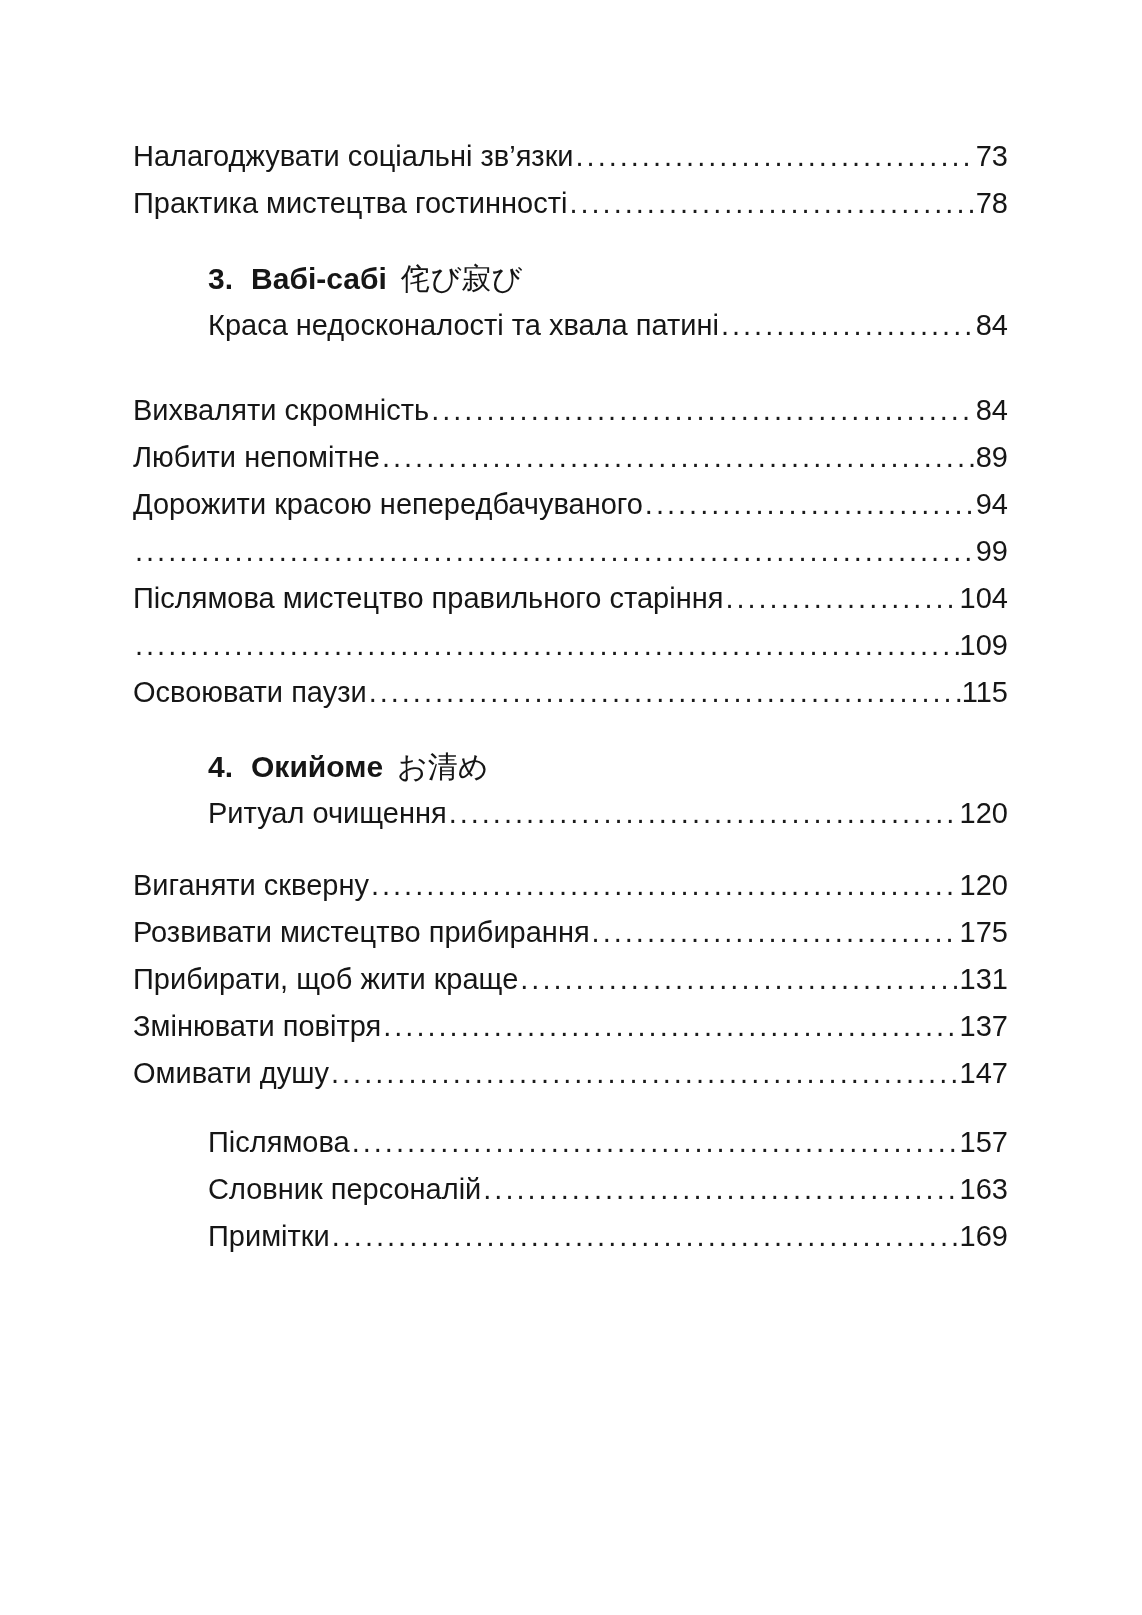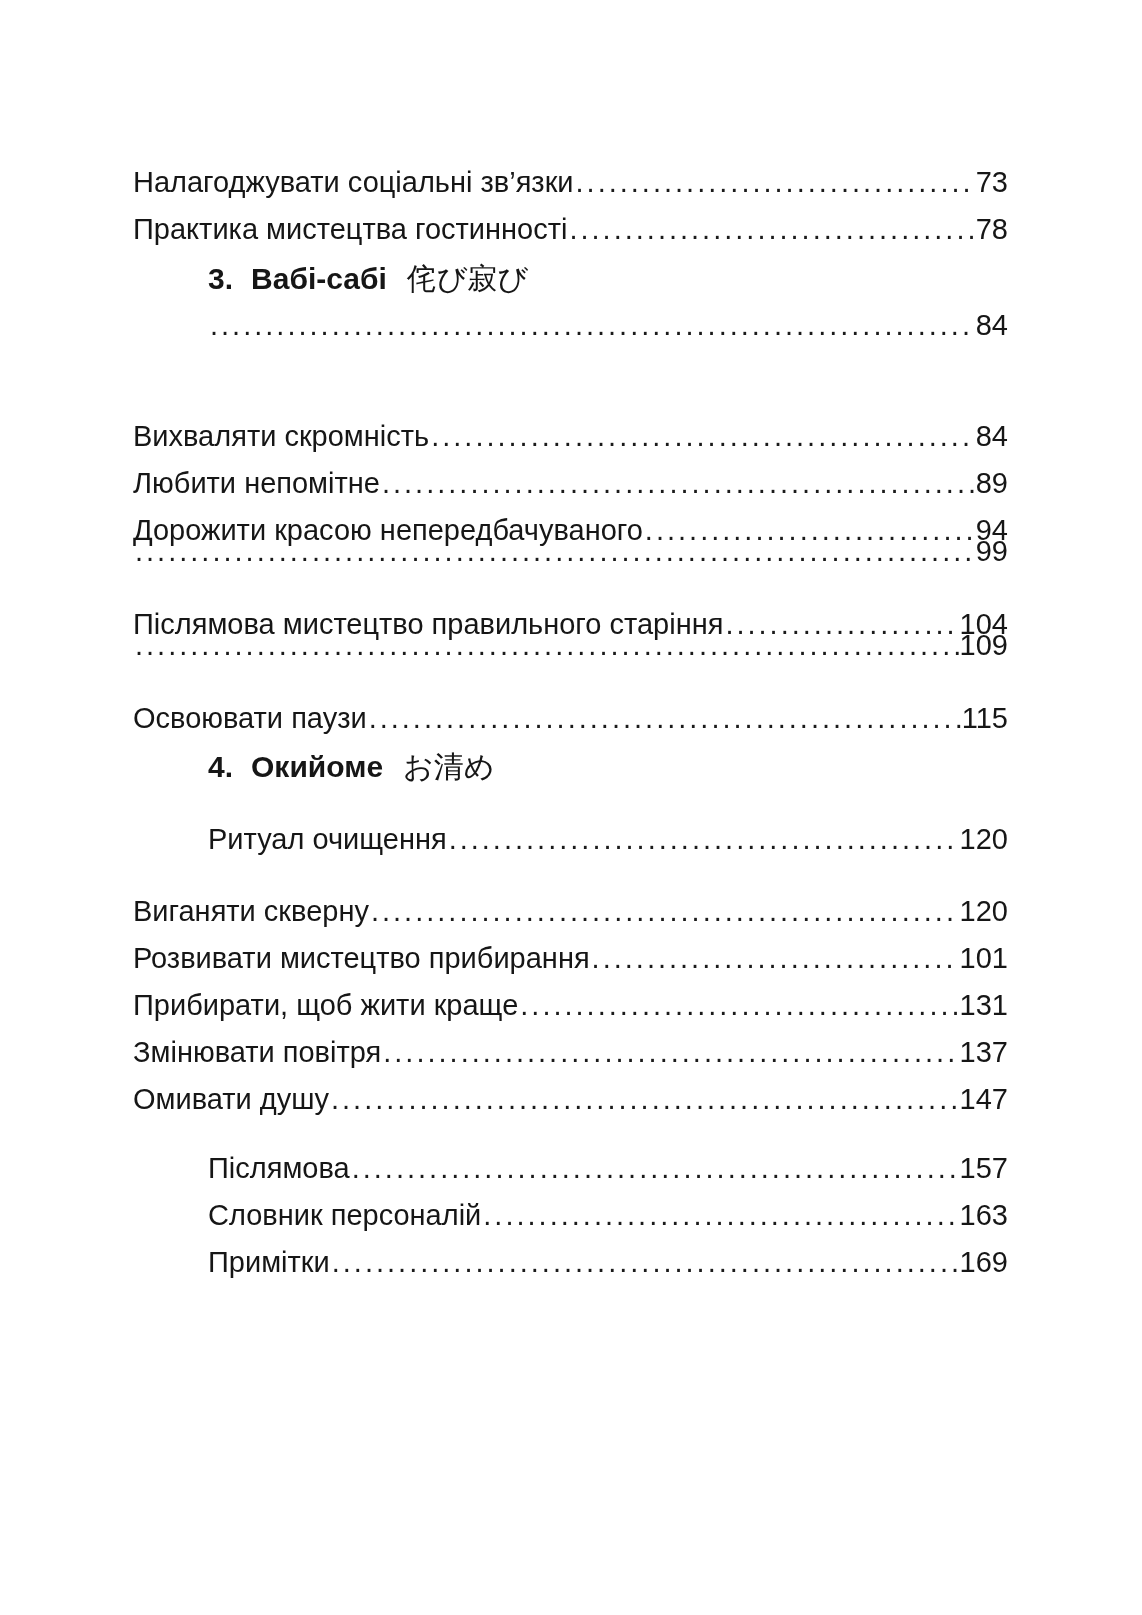--- a/index.html
+++ b/index.html
@@ -24,21 +24,20 @@
   .row {
     display: flex;
     align-items: baseline;
     height: 47px;
     line-height: 47px;
     white-space: nowrap;
     font-size: 29px;
   }
   .row .label {
     flex: 0 0 auto;
-    margin-top: 26px;
   }
   .row .dots {
     flex: 1 1 auto;
     min-width: 0;
     overflow: hidden;
     margin: 0 1px 0 2px;
     color: #1a1a1a;
   }
   .row .dots::after {
     content: "..........................................................................................................................................................................................................";
@@ -53,21 +52,21 @@
   .heading { font-size: 30px; }
   .heading .sec-num {
     font-weight: bold;
     margin-right: 18px;
   }
   .heading .sec-title {
     font-weight: bold;
   }
   .heading .sec-jp {
     font-weight: normal;
-    margin-left: 20px;
+    margin-left: 14px;
   }
   .sp-28 { height: 28px; }
   .sp-38 { height: 38px; }
   .sp-27 { height: 27px; }
   .sp-25 { height: 25px; }
   .sp-22 { height: 22px; }
 </style>
 </head>
 <body>
 
@@ -87,20 +86,21 @@
 
   <div class="sp-28"></div>
 
   <div class="row heading indent">
     <span class="sec-num">3.</span>
     <span class="sec-title">Вабі-сабі</span>
     <span class="sec-jp">侘び寂び</span>
   </div>
 
   <div class="row indent">
+    <span class="label">Краса недосконалості та хвала патині</span>
     <span class="dots"></span>
     <span class="num">84</span>
   </div>
 
   <div class="sp-38"></div>
 
   <div class="row">
     <span class="label">Вихваляти скромність</span>
     <span class="dots"></span>
     <span class="num">84</span>
@@ -158,21 +158,21 @@
 
   <div class="row">
     <span class="label">Виганяти скверну</span>
     <span class="dots"></span>
     <span class="num">120</span>
   </div>
 
   <div class="row">
     <span class="label">Розвивати мистецтво прибирання</span>
     <span class="dots"></span>
-    <span class="num">101</span>
+    <span class="num">175</span>
   </div>
 
   <div class="row">
     <span class="label">Прибирати, щоб жити краще</span>
     <span class="dots"></span>
     <span class="num">131</span>
   </div>
 
   <div class="row">
     <span class="label">Змінювати повітря</span>

